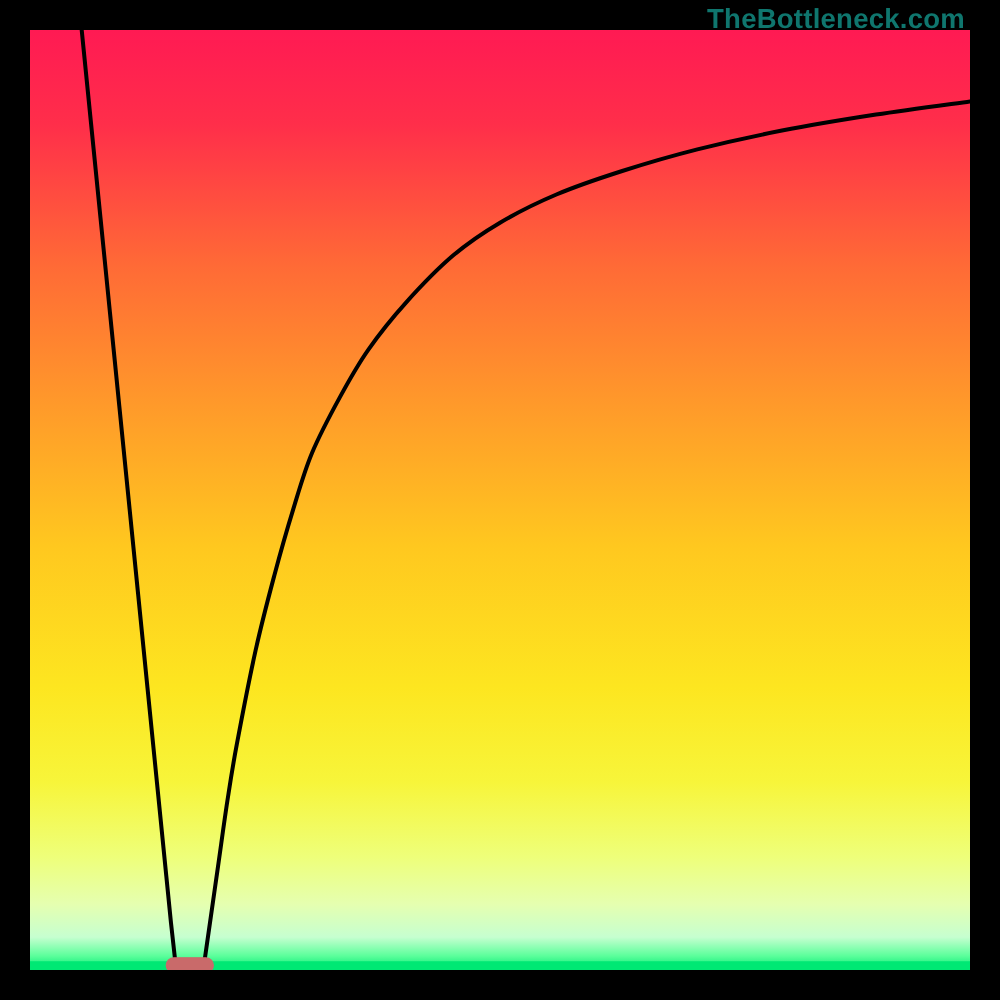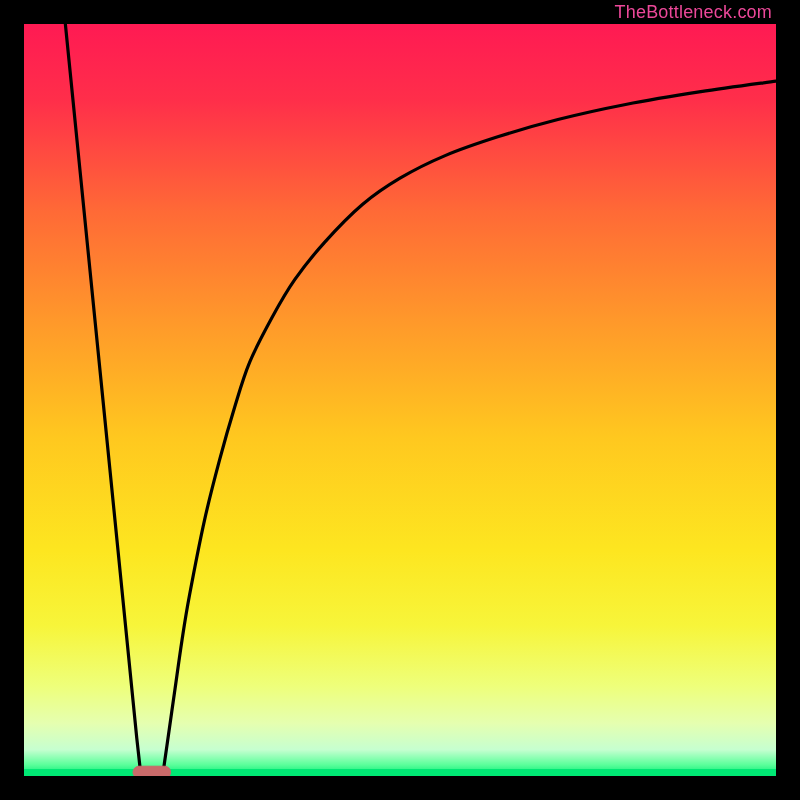--- a/index.html
+++ b/index.html
@@ -23,24 +23,24 @@
     position: absolute;
     left: 0;
     top: 0;
     width: 752px;
     height: 752px;
   }
   .watermark {
     position: absolute;
     top: 2px;
     right: 28px;
-    color: #ec4899;
-    font-size: 18px;
+    color: #0f766e;
+    font-size: 22px;
     letter-spacing: 0.2px;
-    font-weight: 400;
+    font-weight: 700;
   }
 </style>
 </head>
 <body>
 
 <div class="frame">
   <svg class="plot" viewBox="0 0 752 752" preserveAspectRatio="none">
     <defs>
       <linearGradient id="bg-grad" x1="0" y1="0" x2="0" y2="1">
           <stop offset="0%" stop-color="#ff1a53"></stop>

